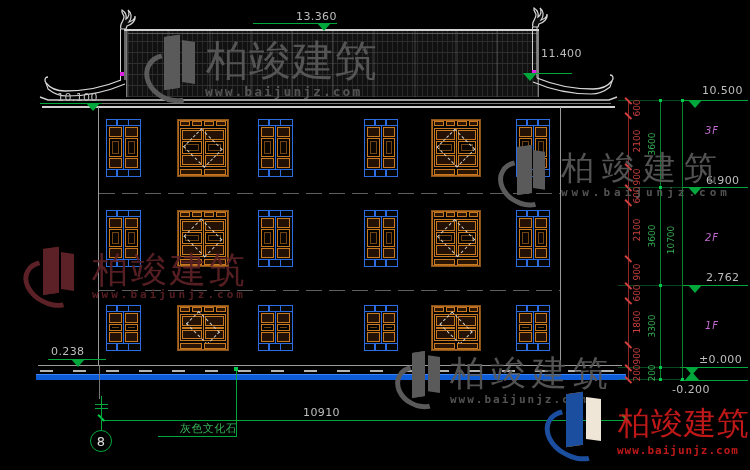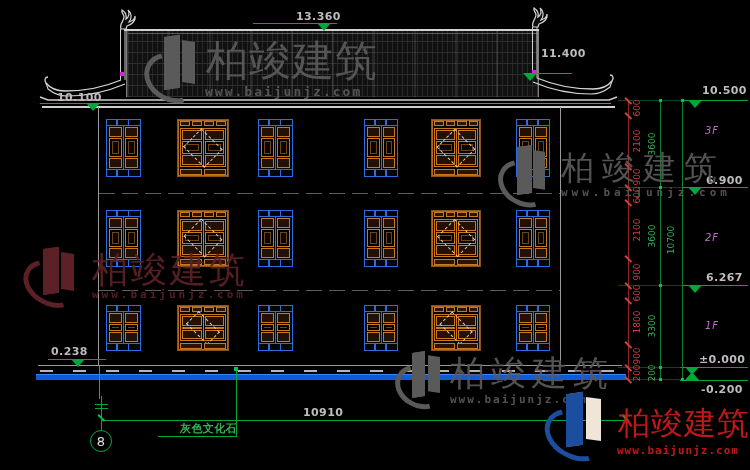--- a/index.html
+++ b/index.html
@@ -1,18 +1,18 @@
 <!DOCTYPE html>
 <html><head>
 <meta charset="utf-8">
 <style>
   html,body{margin:0;padding:0;background:#000;}
   #cv{position:relative;width:750px;height:470px;background:#000;overflow:hidden;
       font-family:"DejaVu Sans",sans-serif;}
-  .t{position:absolute;font-size:11px;color:#bdbdbd;white-space:nowrap;letter-spacing:.4px;line-height:1;font-weight:bold;}
+  .t{position:absolute;font-size:11px;color:#bdbdbd;white-space:nowrap;letter-spacing:.4px;line-height:1;}
   .vlab{position:absolute;font-size:9px;white-space:nowrap;line-height:1;
         transform:translate(-50%,-50%) rotate(-90deg);}
   .hline,.vline{position:absolute;}
   .tri{position:absolute;width:0;height:0;border-left:7px solid transparent;border-right:7px solid transparent;}
   .tri.down{border-top:8px solid #00a83c;}
   .tri.up{border-bottom:8px solid #00a83c;}
   
   .roof-tiles{position:absolute;left:126px;top:31px;width:411px;height:66px;
     background:
       repeating-linear-gradient(90deg, rgba(160,160,160,.16) 0 2px, transparent 2px 41px),
@@ -131,27 +131,27 @@
     <div class="tri down" style="left: 523px; top: 73px;"></div>
     <span class="t" style="left: 541px; top: 48px; text-align: center;">11.400</span>
     <div class="hline" style="left: 682px; top: 100px; width: 66px; height: 1px; background: rgb(0, 168, 60);"></div>
     <div class="tri down" style="left: 688px; top: 100px;"></div>
     <span class="t" style="left: 702px; top: 85px;">10.500</span>
     <div class="hline" style="left: 682px; top: 187px; width: 66px; height: 1px; background: rgb(0, 168, 60);"></div>
     <div class="tri down" style="left: 688px; top: 187px;"></div>
     <span class="t" style="left: 706px; top: 175px;">6.900</span>
     <div class="hline" style="left: 682px; top: 285px; width: 66px; height: 1px; background: rgb(0, 168, 60);"></div>
     <div class="tri down" style="left: 688px; top: 285px;"></div>
-    <span class="t" style="left: 706px; top: 272px;">6.267</span>
+    <span class="t" style="left: 706px; top: 272px;">2.762</span>
     <div class="hline" style="left: 680px; top: 367px; width: 68px; height: 1px; background: rgb(0, 168, 60);"></div>
     <div class="tri down" style="left: 685px; top: 367px;"></div>
     <span class="t" style="left: 699px; top: 354px;">±0.000</span>
     <div class="hline" style="left: 680px; top: 380px; width: 68px; height: 1px; background: rgb(0, 168, 60);"></div>
     <div class="tri up" style="left: 685px; top: 372px;"></div>
-    <span class="t" style="left: 701px; top: 384px;">-0.200</span>
+    <span class="t" style="left: 672px; top: 384px;">-0.200</span>
     <div class="hline" style="left: 48px; top: 359px; width: 58px; height: 1px; background: rgb(0, 168, 60);"></div>
     <div class="tri down" style="left: 71px; top: 359px;"></div>
     <span class="t" style="left: 51px; top: 346px;">0.238</span>
     <div class="hline" style="left: 618px; top: 100px; width: 64px; height: 1px; background: rgba(10, 128, 50, 0.55);"></div>
     <div class="hline" style="left: 618px; top: 187px; width: 64px; height: 1px; background: rgba(10, 128, 50, 0.55);"></div>
     <div class="hline" style="left: 618px; top: 285px; width: 64px; height: 1px; background: rgba(10, 128, 50, 0.55);"></div>
     <div class="hline" style="left: 618px; top: 367px; width: 64px; height: 1px; background: rgba(10, 128, 50, 0.55);"></div>
     <div class="hline" style="left: 618px; top: 379px; width: 64px; height: 1px; background: rgba(10, 128, 50, 0.55);"></div>
     <div class="vline" style="left: 628px; top: 100px; width: 1px; height: 279px; background: rgb(143, 37, 37);"></div>
     <div class="hline" style="left: 624px; top: 100px; width: 9px; height: 1.5px; background: rgb(208, 64, 64); transform: rotate(45deg);"></div>

